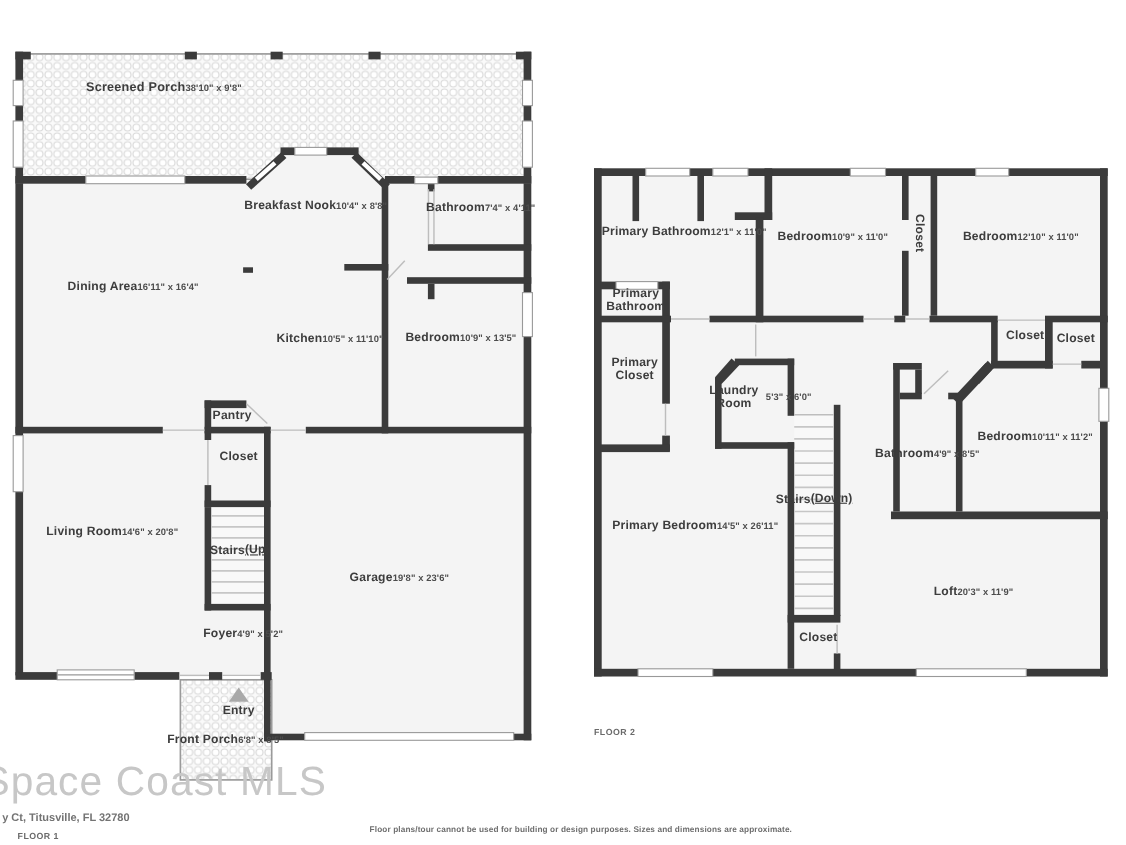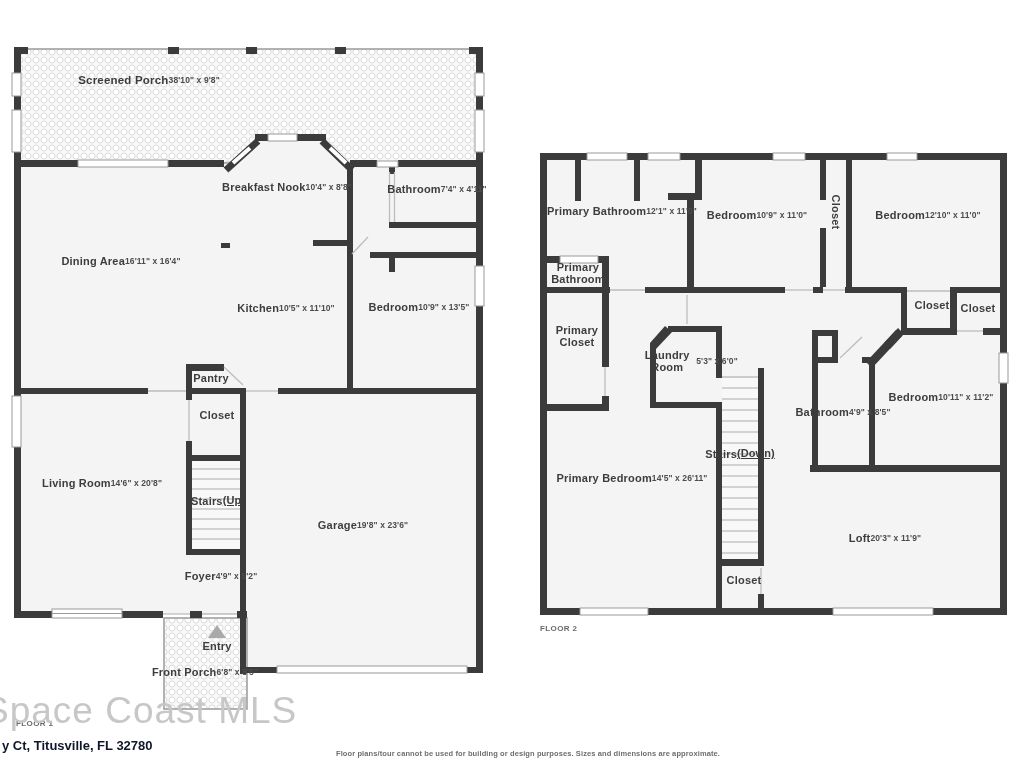--- a/index.html
+++ b/index.html
@@ -10,24 +10,24 @@
        flex-direction:row;align-items:center;z-index:5;pointer-events:none;}
   .rname{font-weight:700;font-size:11px;line-height:12px;color:#3d3d3d;letter-spacing:.2px;white-space:nowrap;}
   .rdim{font-weight:700;font-size:8.5px;line-height:11px;color:#4c4c4c;letter-spacing:.1px;white-space:nowrap;}
   .wrap .rname{white-space:normal;}
   .w62 .rname{width:62px;}
   .w58 .rname{width:58px;text-align:center;}
   .big .rname{font-size:11.5px;}
   .stairs .rdim{font-size:11px;line-height:13px;color:#3d3d3d;text-decoration:underline;}
   .vlbl{position:absolute;transform:translate(-50%,-50%) rotate(90deg);font-weight:700;font-size:11px;
         color:#3d3d3d;letter-spacing:.2px;white-space:nowrap;z-index:5;}
-  .caption{position:absolute;font-weight:700;font-size:8px;color:#6a6a6a;letter-spacing:.4px;z-index:5;}
+  .caption{position:absolute;font-weight:700;font-size:8px;color:#6a6a6a;letter-spacing:.4px;z-index:5;margin-top:37px;}
   .watermark{position:absolute;left:-16px;top:690px;font-size:37px;font-weight:400;color:#c7c7c7;
              letter-spacing:1px;z-index:6;white-space:nowrap;}
-  .address{position:absolute;left:2px;top:738px;font-size:13px;font-weight:700;color:#0f172a;z-index:7;white-space:nowrap;}
+  .address{position:absolute;left:2px;top:738px;font-size:10px;font-weight:700;color:#737373;z-index:7;white-space:nowrap;}
   .disclaimer{position:absolute;left:336px;top:749px;font-size:7.5px;font-weight:700;color:#6e6e6e;
               letter-spacing:.1px;z-index:7;white-space:nowrap;text-align:right;}
 </style>
 </head>
 <body>
 
 <svg id="plan-svg" width="1024" height="768" viewBox="0 0 1024 768">
   <defs>
     <pattern id="hatch" width="8" height="8" patternUnits="userSpaceOnUse">
       <rect width="8" height="8" fill="#fafafa"></rect>
@@ -245,21 +245,21 @@
   <span class="rdim">10'4" x 8'8"</span>
 </div>
 <div class="lbl" style="left:437px;top:183px">
   <span class="rname">Bathroom</span>
   <span class="rdim">7'4" x 4'11"</span>
 </div>
 <div class="lbl" style="left:121px;top:255px">
   <span class="rname">Dining Area</span>
   <span class="rdim">16'11" x 16'4"</span>
 </div>
-<div class="lbl" style="left:286px;top:302px">
+<div class="lbl" style="left:300px;top:302px">
   <span class="rname">Kitchen</span>
   <span class="rdim">10'5" x 11'10"</span>
 </div>
 <div class="lbl" style="left:419px;top:301px">
   <span class="rname">Bedroom</span>
   <span class="rdim">10'9" x 13'5"</span>
 </div>
 <div class="lbl" style="left:211px;top:372px">
   <span class="rname">Pantry</span>
 </div>

